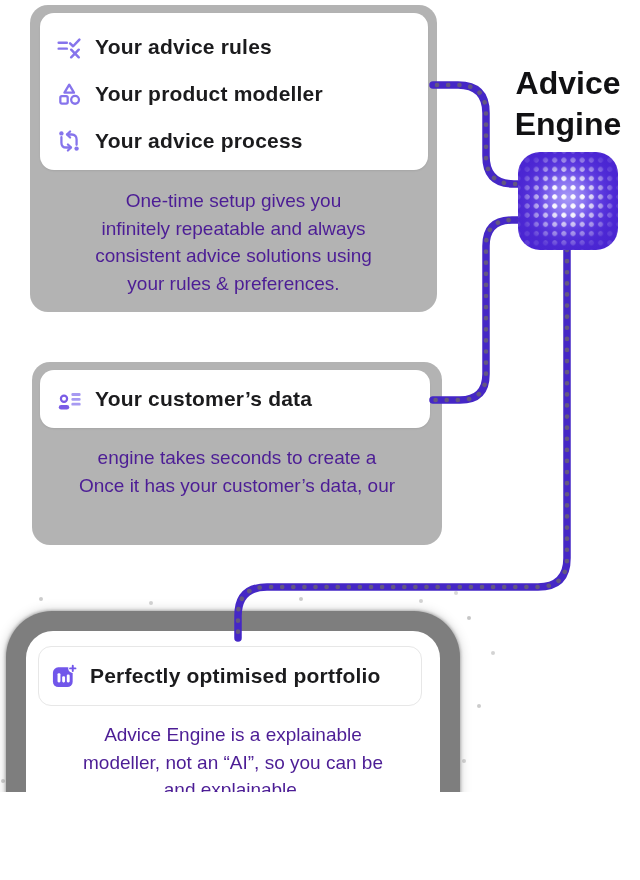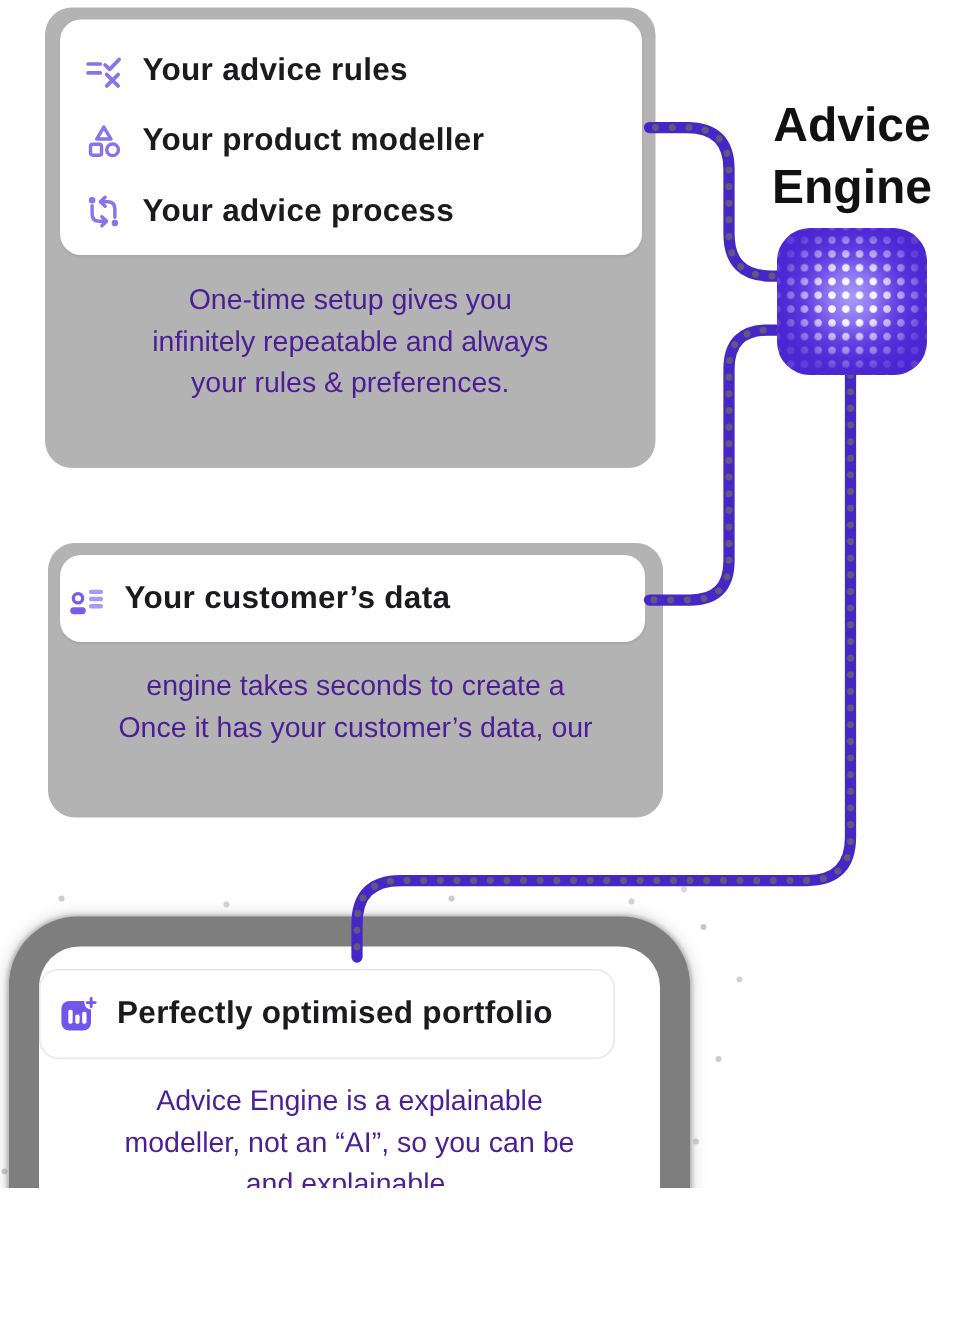--- a/index.html
+++ b/index.html
@@ -9,39 +9,39 @@
   }
   
   .gray-box{position:absolute;background:#b3b3b3;border-radius:18px;z-index:1;}
   .box-setup{left:30px;top:5px;width:407px;height:307px;}
   .box-customer{left:32px;top:362px;width:410px;height:183px;}
   .white-card{
     position:absolute;background:#ffffff;border-radius:14px;
     box-shadow:0 1px 2px rgba(0,0,0,0.08);
   }
   .setup-card{left:10px;top:8px;width:388px;height:157px;padding:10px 0 0 16px;box-sizing:border-box;}
-  .customer-card{left:8px;top:8px;width:390px;height:58px;display:flex;align-items:center;padding-left:4px;box-sizing:border-box;}
+  .customer-card{left:8px;top:8px;width:390px;height:58px;display:flex;align-items:center;padding-left:16px;box-sizing:border-box;}
   .row{display:flex;align-items:center;height:47px;}
   .row .icon{width:26px;height:26px;margin-right:13px;flex:0 0 26px;display:flex;align-items:center;justify-content:center;}
   .row .label{font-size:21px;font-weight:600;letter-spacing:0.2px;color:#1b1b1d;white-space:nowrap;}
   .caption{position:absolute;left:0;width:100%;text-align:center;font-size:19px;line-height:27.5px;color:#4c1d95;}
   .box-setup .caption{top:182px;}
   .box-customer .caption{top:82px;}
   
   .box-portfolio{
     position:absolute;left:6px;top:611px;width:454px;height:261px;
     background:#7e7e7e;border-radius:46px;z-index:1;
     box-shadow:0 0 3px 1px rgba(126,126,126,0.55),0 0 9px 3px rgba(126,126,126,0.22);
   }
   .portfolio-inner{
     position:absolute;left:20px;top:20px;right:20px;bottom:20px;
     background:#ffffff;border-radius:27px;
   }
   .portfolio-card{
-    position:absolute;left:0;top:15px;width:384px;height:60px;
+    position:absolute;left:12px;top:15px;width:384px;height:60px;
     background:#ffffff;border:1.5px solid #e7e7e7;border-radius:13px;
     display:flex;align-items:center;padding-left:12px;box-sizing:border-box;
   }
   .portfolio-inner .caption{top:90px;}
   .speckles{position:absolute;left:0;top:0;width:2px;height:2px;border-radius:50%;background:transparent;z-index:0;
     box-shadow:
       468px 617px 0 1px rgba(128,128,128,.45), 492px 652px 0 1px rgba(128,128,128,.35),
       478px 705px 0 1px rgba(128,128,128,.4), 463px 760px 0 1px rgba(128,128,128,.35),
       486px 812px 0 1px rgba(128,128,128,.4), 470px 866px 0 1px rgba(128,128,128,.35),
       40px 598px 0 1px rgba(128,128,128,.4), 150px 602px 0 1px rgba(128,128,128,.35),
@@ -112,20 +112,21 @@
             <path d="M19 15.5 V10.5 Q19 6 14.5 6 H10.5"></path>
             <path d="M13 8.8 L10.1 6 L13 3.2"></path>
           </svg>
         </span>
         <span class="label">Your advice process</span>
       </div>
     </div>
     <div class="caption">
       <div>One-time setup gives you</div>
       <div>infinitely repeatable and always</div>
+      <div>consistent advice solutions using</div>
       <div>your rules &amp; preferences.</div>
     </div>
   </div>
 
   <div class="gray-box box-customer">
     <div class="white-card customer-card">
       <div class="row">
         <span class="icon">
           <svg class="ic" width="27" height="25" viewBox="0 0 26 24" fill="none">
             <circle cx="8" cy="11.3" r="3.1" stroke="#7a5ce6" stroke-width="2.2"></circle>

